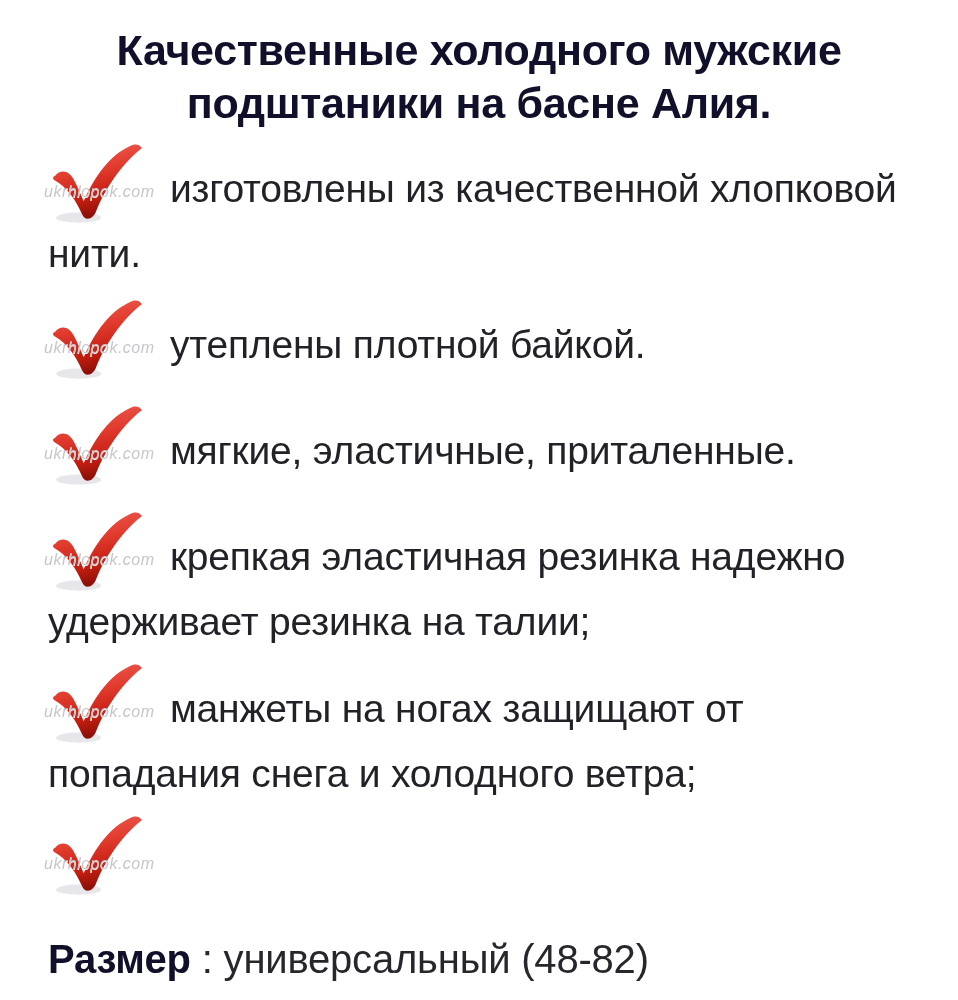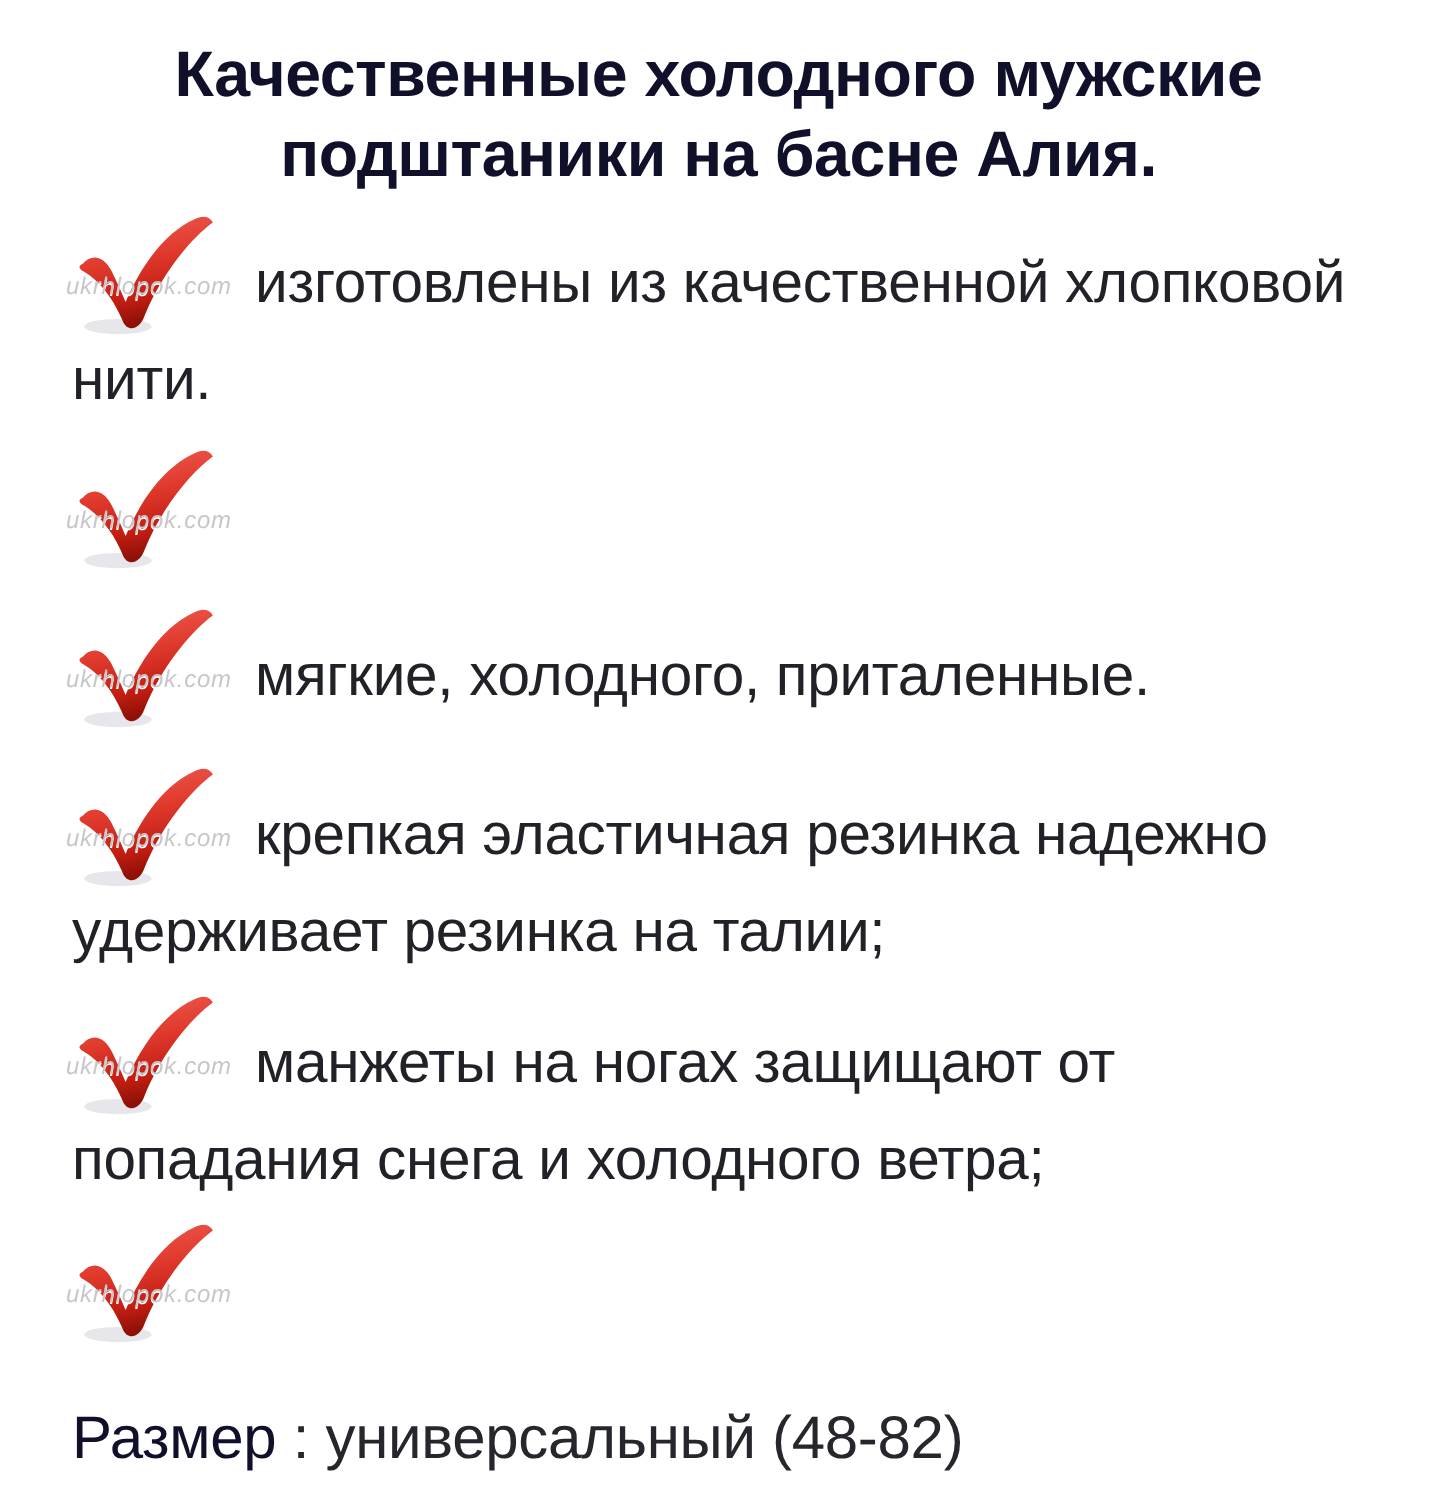--- a/index.html
+++ b/index.html
@@ -61,21 +61,21 @@
     font-weight:400;
   }
   .size-line{
     font-size:40px;
     line-height:50px;
     color:#26262c;
     margin-top:4px;
     letter-spacing:-0.2px;
   }
   .size-line .size-label{
-    font-weight:400;
+    font-weight:700;
     color:var(--title-color);
   }
 </style>
 </head>
 <body>
 
 <svg width="0" height="0" style="position:absolute">
   <defs>
     <linearGradient id="checkGrad" x1="0" y1="0" x2="0.25" y2="1">
       <stop offset="0" stop-color="#f26257"></stop>
@@ -110,30 +110,30 @@
       <span class="wm">ukrhlopok.com</span>
     </span><span>изготовлены из качественной хлопковой нити.</span>
   </div>
 
   <div class="item one-line">
     <span class="check-wrap">
       <svg viewBox="0 0 96 78">
           <use href="#tickShape"></use>
         </svg>
       <span class="wm">ukrhlopok.com</span>
-    </span>
+    </span><span>утеплены плотной байкой.</span>
   </div>
 
   <div class="item one-line">
     <span class="check-wrap">
       <svg viewBox="0 0 96 78">
           <use href="#tickShape"></use>
         </svg>
       <span class="wm">ukrhlopok.com</span>
-    </span><span>мягкие, холодного, приталенные.</span>
+    </span><span>мягкие, эластичные, приталенные.</span>
   </div>
 
   <div class="item two-line">
     <span class="check-wrap">
       <svg viewBox="0 0 96 78">
           <use href="#tickShape"></use>
         </svg>
       <span class="wm">ukrhlopok.com</span>
     </span><span>крепкая эластичная резинка надежно удерживает резинка на талии;</span>
   </div>

